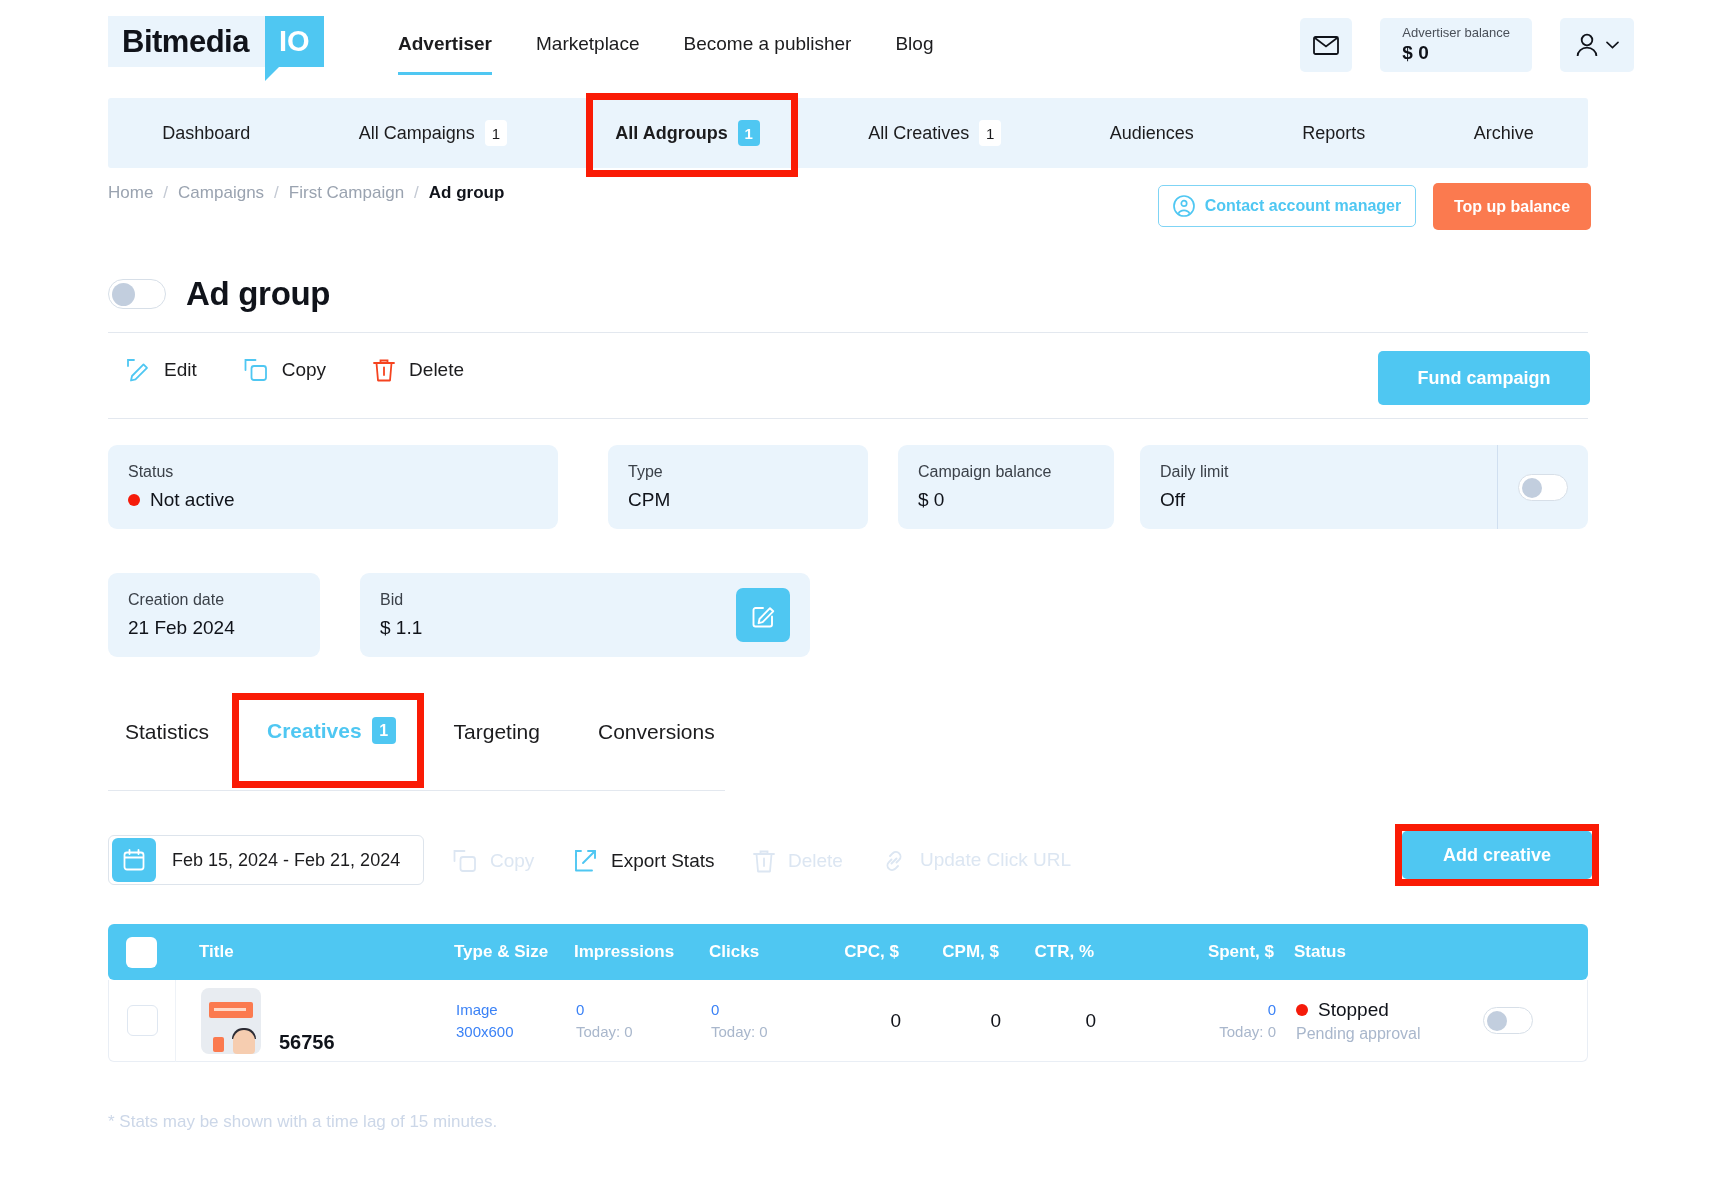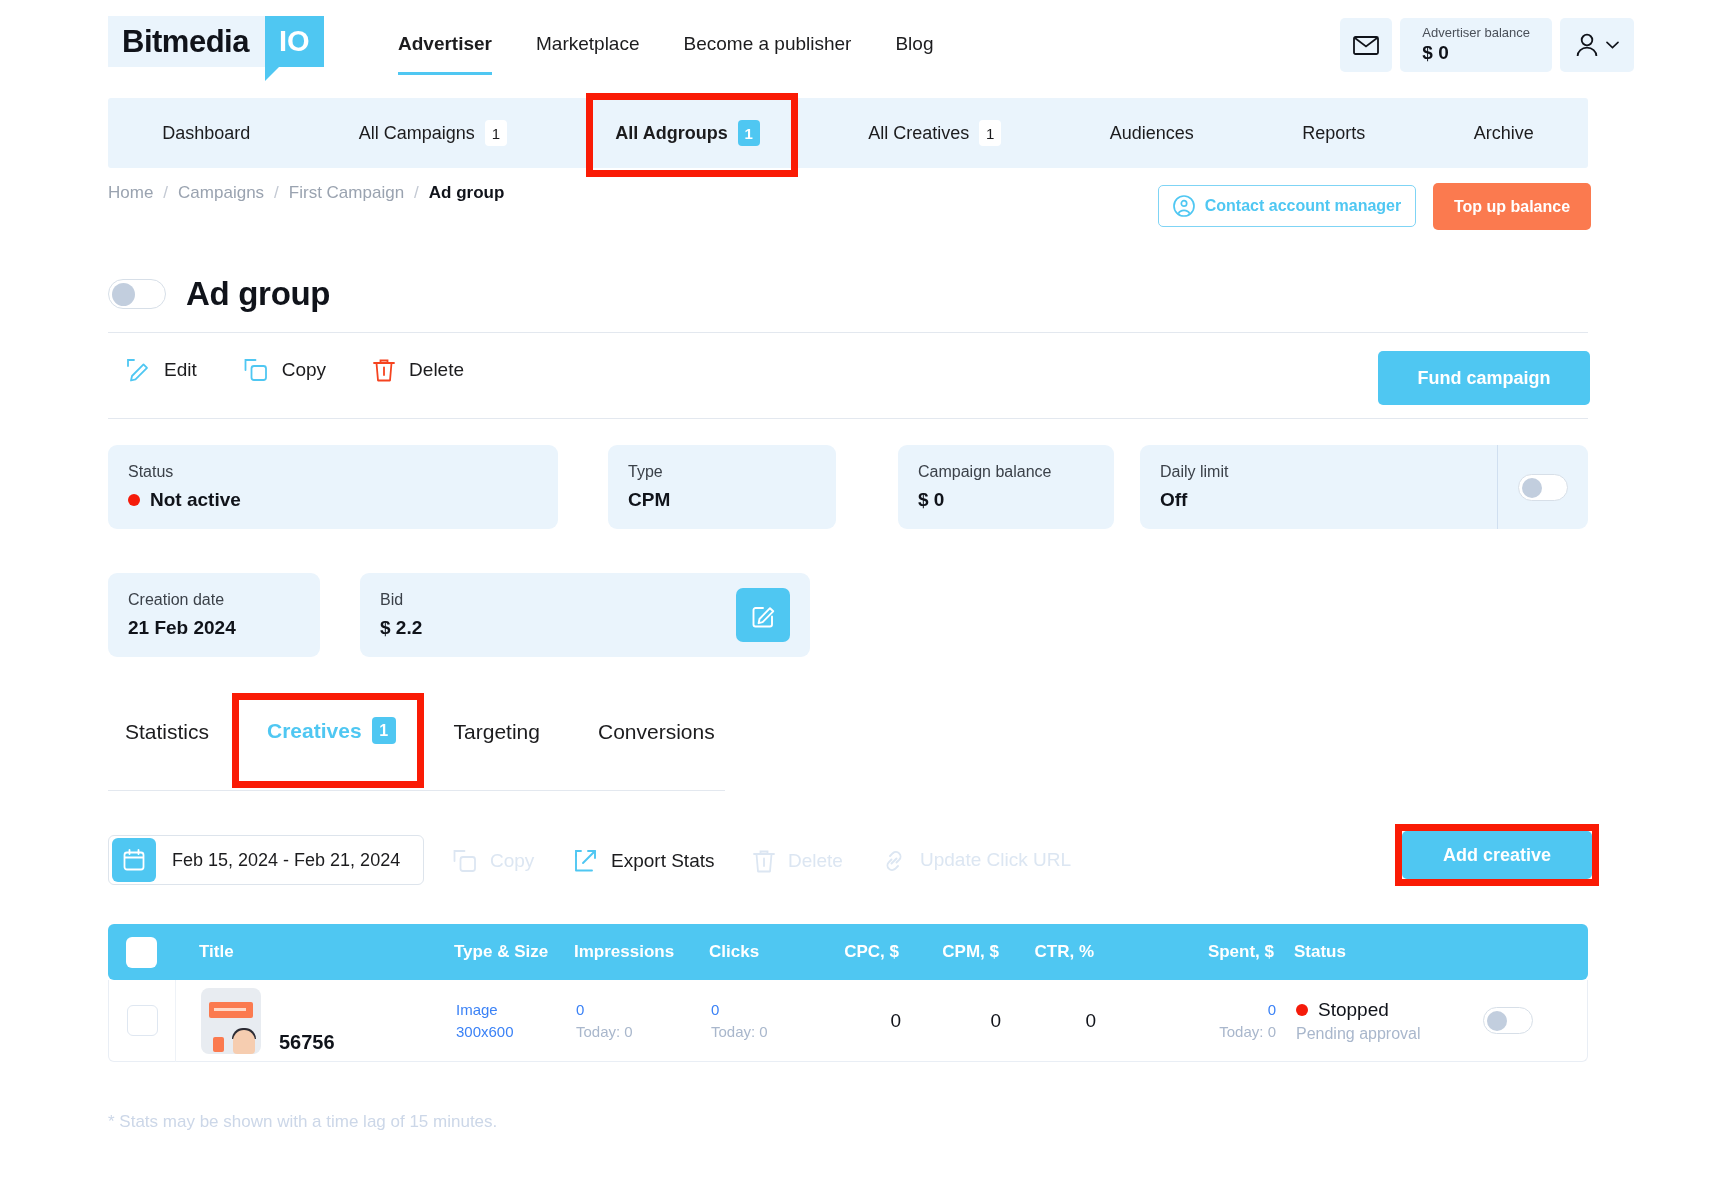--- a/index.html
+++ b/index.html
@@ -34,21 +34,21 @@
   .mainnav { position:absolute; left:398px; top:0; height:88px; display:flex; align-items:center; gap:0; }
   .mainnav a {
     position:relative; font-size:19px; color:#1c1c1e; text-decoration:none;
     padding:30px 0; margin-right:44px; white-space:nowrap;
   }
   .mainnav a.active { font-weight:bold; }
   .mainnav a.active:after {
     content:""; position:absolute; left:0; right:0; bottom:10px; height:3px; background:#4fc7f2;
   }
 
-  .header-right { position:absolute; right:100px; top:18px; display:flex; align-items:flex-start; gap:8px; }
+  .header-right { position:absolute; right:100px; top:18px; display:flex; align-items:flex-start; gap:28px; }
   .hdr-box {
     background:#eaf4fc; border-radius:5px; height:54px; display:flex; align-items:center;
     justify-content:center;
   }
   .mail-box { width:52px; }
   .balance-box { padding:0 22px; flex-direction:column; align-items:flex-start; justify-content:center; }
   .balance-label { font-size:13px; color:#4a5059; line-height:1.25; }
   .balance-value { font-size:19px; font-weight:bold; color:#10131a; line-height:1.25; }
   .user-box { width:74px; gap:8px; }
 
@@ -123,25 +123,25 @@
     background:#4fc7f2; border-radius:5px; color:#fff; font-size:18px; font-weight:bold;
     display:flex; align-items:center; justify-content:center; cursor:pointer; border:none;
   }
 
   
   .card {
     position:absolute; background:#eaf4fc; border-radius:9px;
     display:flex; flex-direction:column; justify-content:center; padding:0 20px;
   }
   .card-label { font-size:16px; color:#3b4149; margin-bottom:8px; }
-  .card-value { font-size:19px; font-weight:bold; color:#10131a; display:flex; align-items:center; gap:10px;text-align:center; }
+  .card-value { font-size:19px; font-weight:normal; color:#10131a; display:flex; align-items:center; gap:10px;text-align:center; }
   .dot-red { width:12px; height:12px; border-radius:50%; background:#f51b0a; display:inline-block; }
 
   .card-status  { left:108px;  top:445px;  width:450px; height:84px; }
-  .card-type    { left:608px;  top:445px;  width:228px; height:84px; }
+  .card-type    { left:608px;  top:445px;  width:260px; height:84px; }
   .card-balance { left:898px;  top:445px;  width:216px; height:84px; }
   .card-daily   { left:1140px; top:445px;  width:448px; height:84px; flex-direction:row; align-items:center; justify-content:space-between; }
   .card-created { left:108px;  top:573px;  width:212px; height:84px; }
   .card-bid     { left:360px;  top:573px;  width:450px; height:84px; flex-direction:row; align-items:center; justify-content:space-between; }
 
   .daily-left { display:flex; flex-direction:column; justify-content:center; }
   .daily-toggle-wrap { display:flex; align-items:center; height:100%; padding-left:20px; border-left:1px solid #d0dff0; }
   .toggle-sm { width:50px; height:27px; border-radius:14px; background:#fff; border:1px solid #d7dfe8; position:relative; cursor:pointer; }
   .toggle-sm .knob { position:absolute; left:3px; top:3px; width:20px; height:20px; border-radius:50%; background:#c2cede; }
   .edit-sq {
@@ -411,21 +411,21 @@
   </div>
 
   <div class="card card-created">
     <div class="card-label">Creation date</div>
     <div class="card-value">21 Feb 2024</div>
   </div>
 
   <div class="card card-bid">
     <div class="daily-left">
       <div class="card-label">Bid</div>
-      <div class="card-value">$ 2.2</div>
+      <div class="card-value">$ 1.1</div>
     </div>
     <div class="edit-sq">
       <span>
         <svg width="27" height="27" viewBox="0 0 27 27">
             <path d="M22 14.5 V22.5 A2 2 0 0 1 20 24.5 H5.5 A2 2 0 0 1 3.5 22.5 V8 A2 2 0 0 1 5.5 6 H13" fill="none" stroke="#ffffff" stroke-width="1.9" stroke-linecap="round"></path>
             <path d="M9.5 17 L20 6.2 L23.2 9.3 L12.6 20.2 L8.6 21.2 Z" fill="none" stroke="#ffffff" stroke-width="1.9" stroke-linejoin="round"></path>
           </svg>
       </span>
     </div>
   </div>

